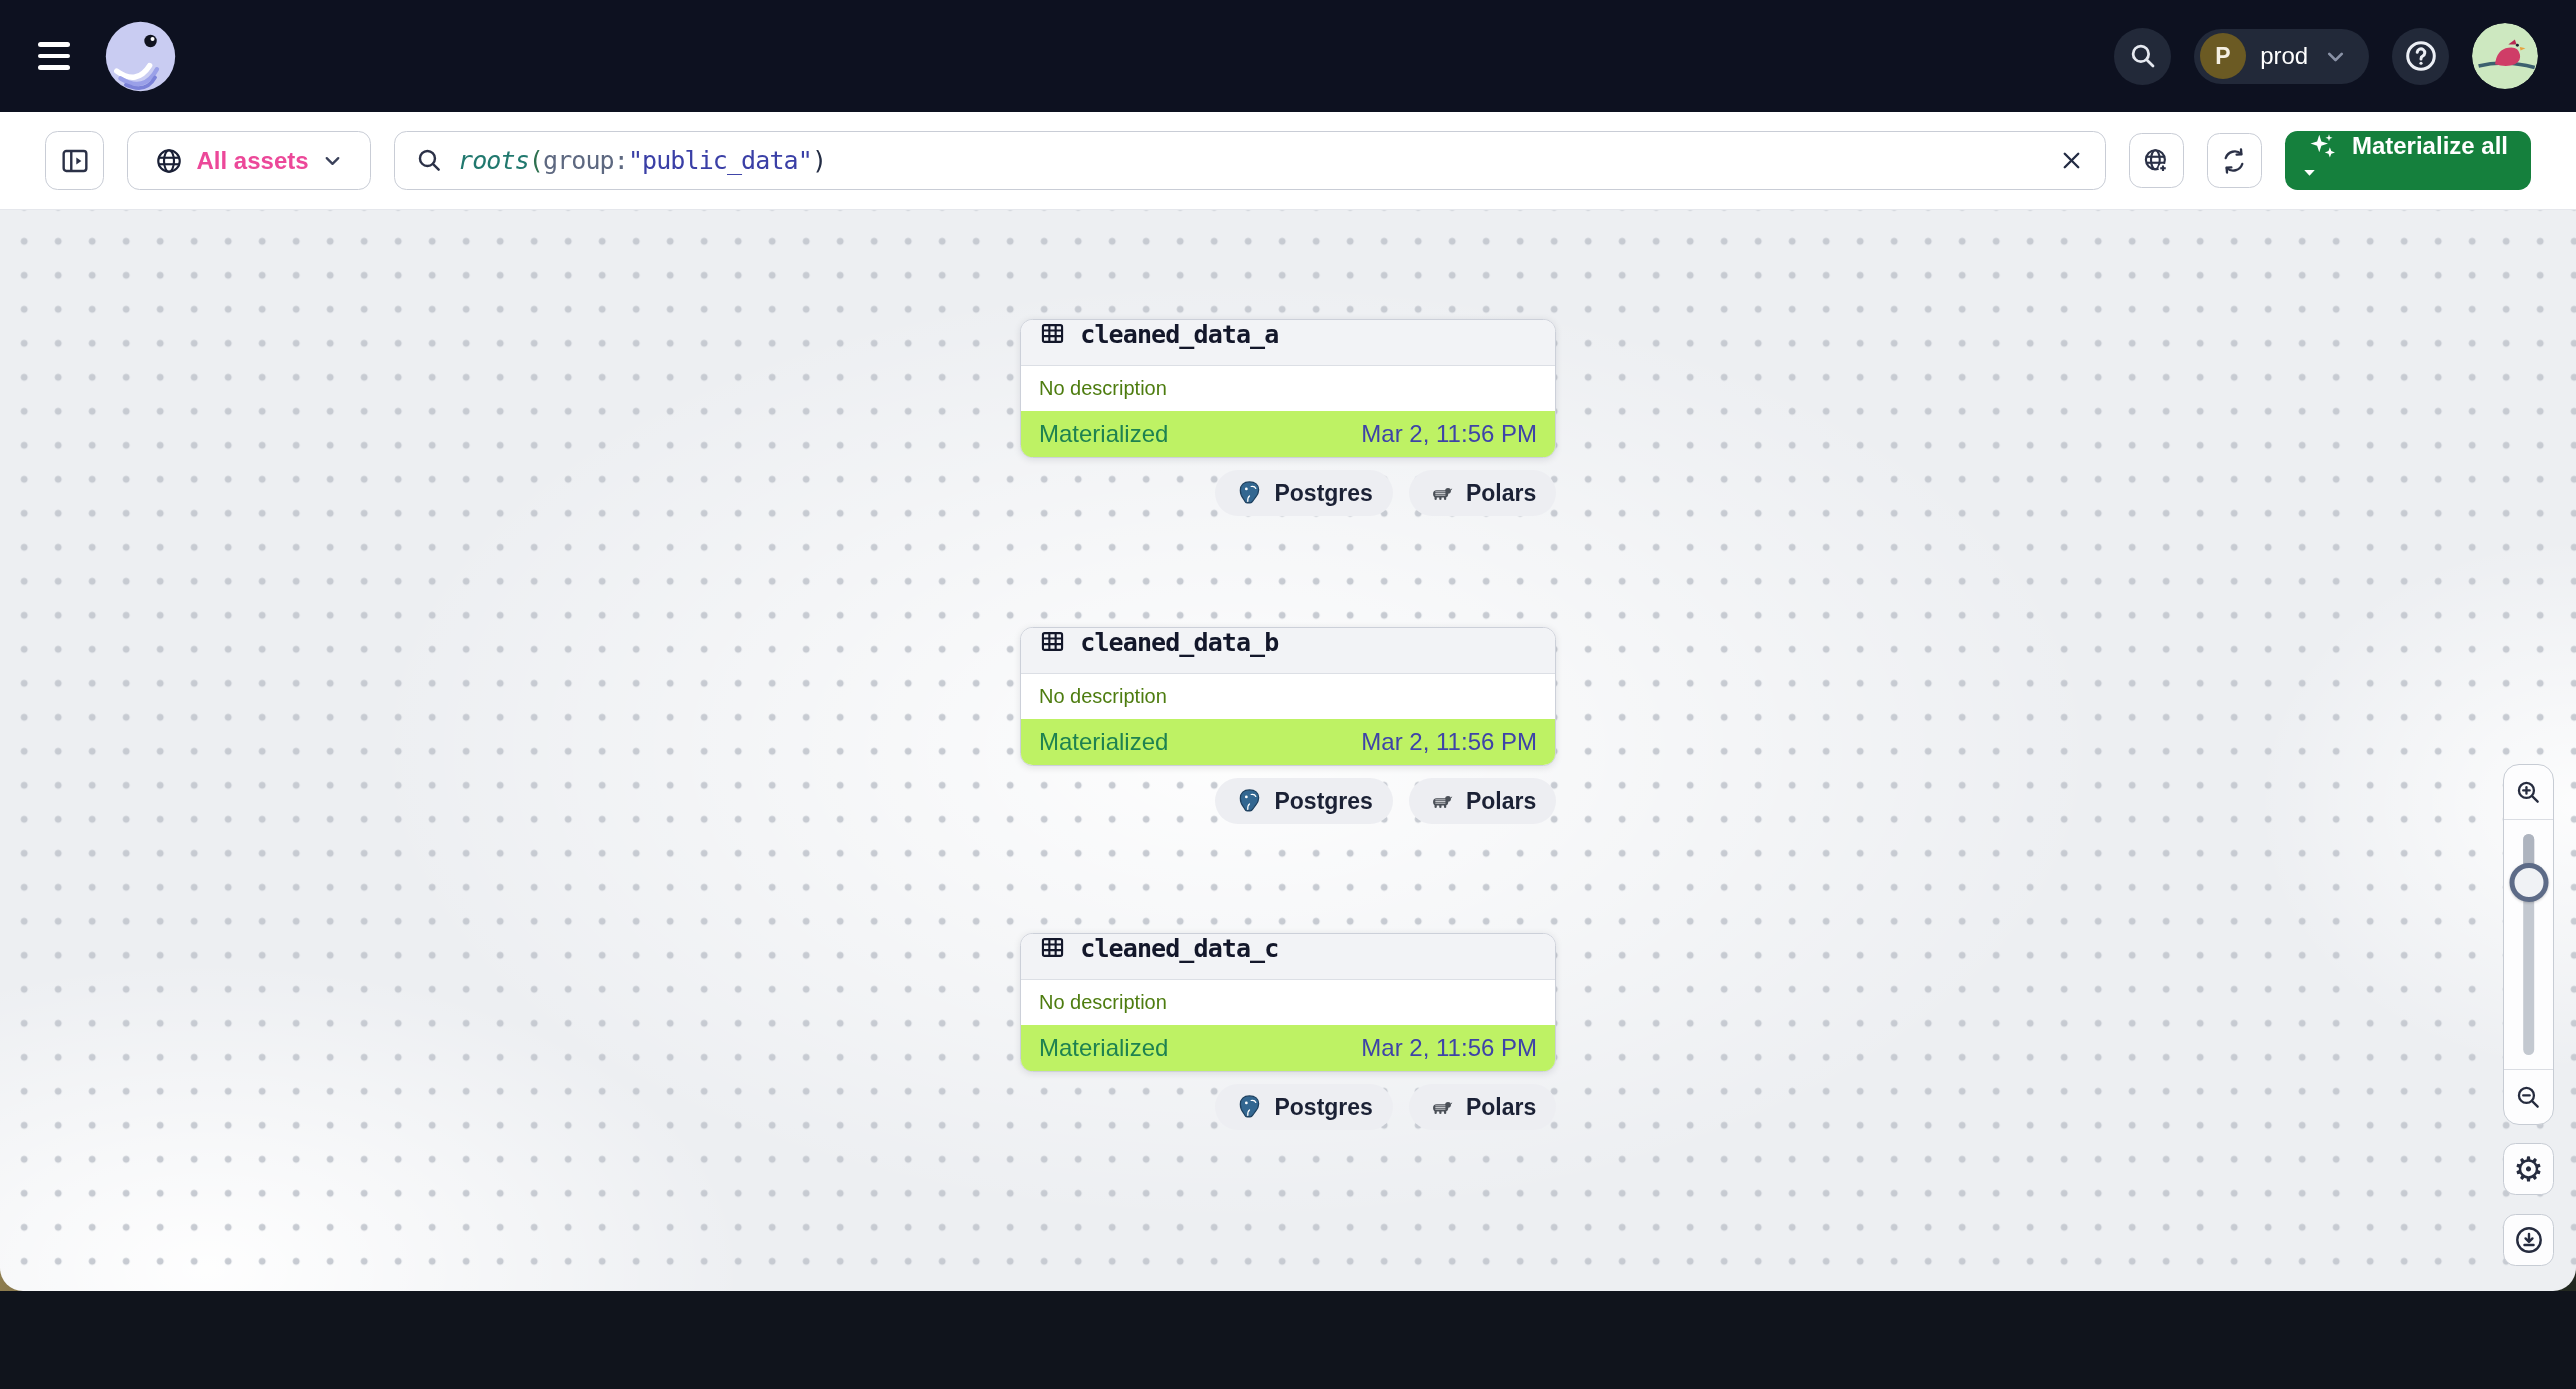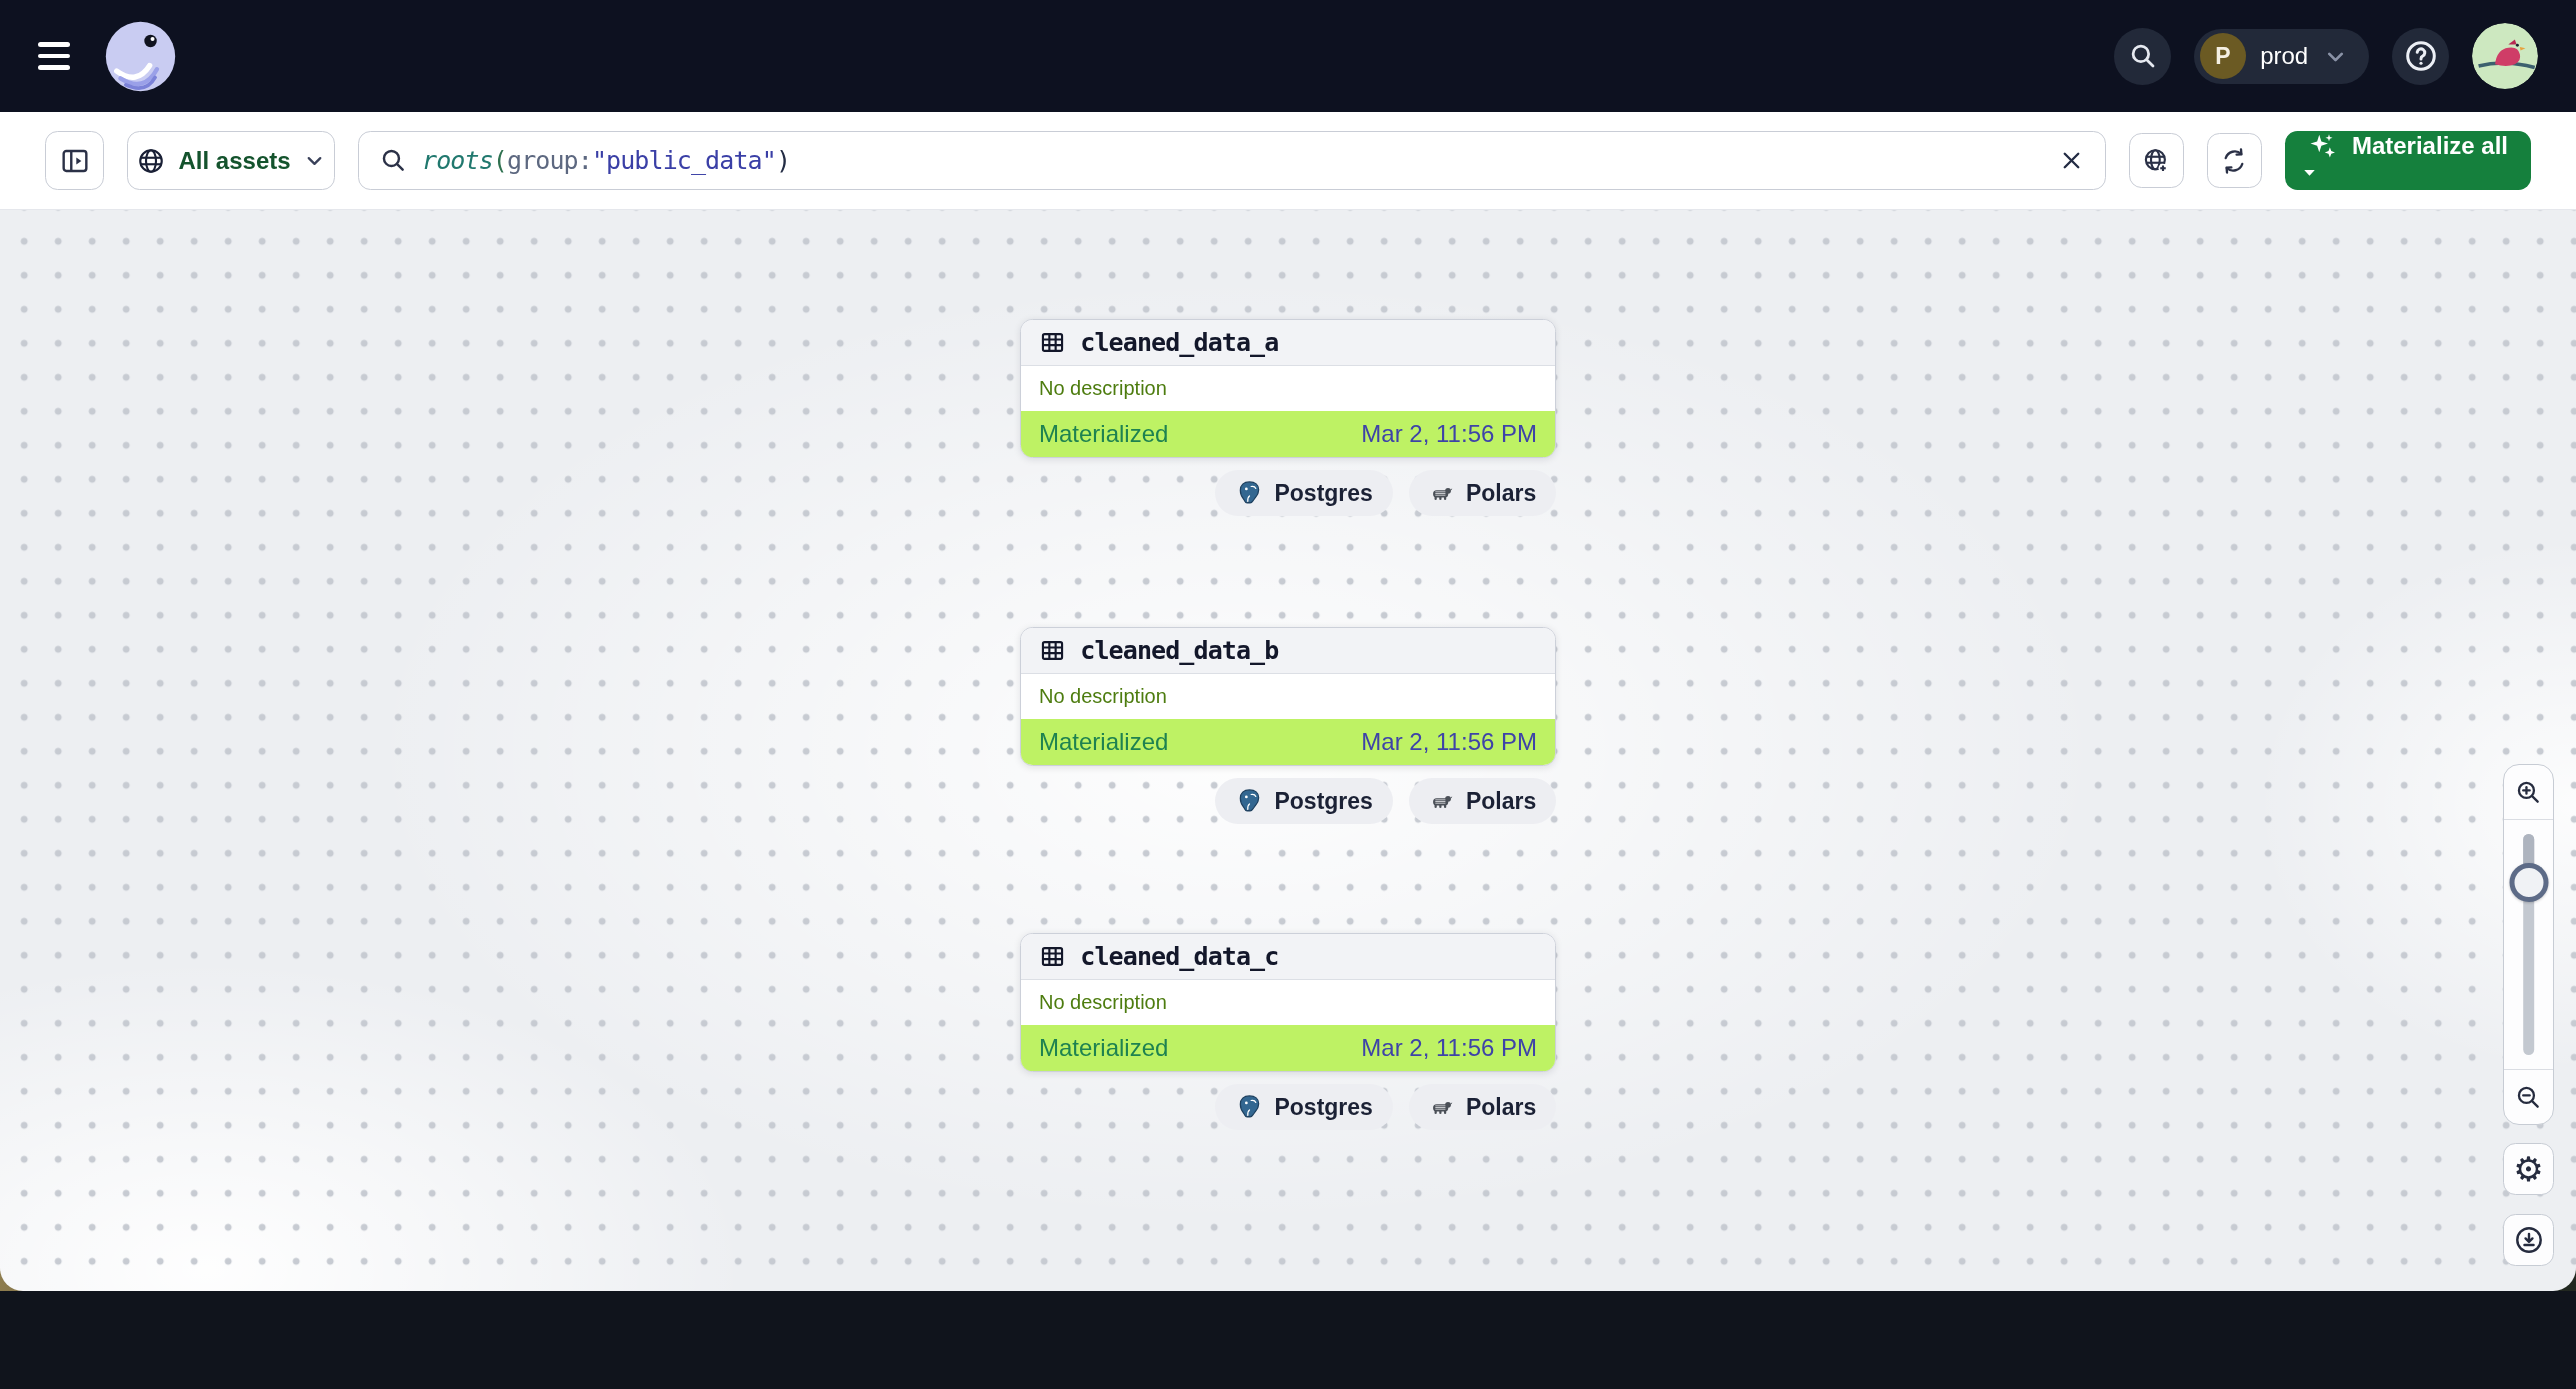--- a/index.html
+++ b/index.html
@@ -25,21 +25,21 @@
 
   
   .page-header { height:98px; background:#fafbfc; border-bottom:1.8px solid #e5e7ec; display:flex; align-items:center; justify-content:space-between; padding:0 45px; }
   .page-title { font-size:36px; font-weight:700; color:#161a2c; letter-spacing:-0.4px; }
   .reload-btn { height:55px; border-radius:29px; border:1.8px solid #c9cdd6; background:#fbfcfd; display:flex; align-items:center; gap:12.5px; padding:0 25px; font-size:24px; font-weight:500; color:#262c42; cursor:pointer; }
 
   
   .toolbar { height:98px; background:#ffffff; border-bottom:1.8px solid #e5e7ec; display:flex; align-items:center; padding:0 45px; gap:23px; }
   .tb-btn { height:59px; min-width:59px; border:1.8px solid #c9cdd6; border-radius:12.5px; background:#ffffff; display:flex; align-items:center; justify-content:center; gap:12.5px; cursor:pointer; }
   .tb-btn.small { height:55px; min-width:55px; }
-  .scope-btn { padding:0 8px; font-size:24px; font-weight:600; color:#14532d; }
+  .scope-btn { padding:0 26px; font-size:24px; font-weight:600; color:#ec4899; }
   .search-box { flex:1; height:59px; border:1.8px solid #c9cdd6; border-radius:12.5px; background:#ffffff; display:flex; align-items:center; gap:14.3px; padding:0 19.7px; cursor:text; }
   .query { font-family:"DejaVu Sans Mono", monospace; font-size:25px; letter-spacing:-0.9px; white-space:pre; }
   .q-func { color:#20786e; font-style:italic; }
   .q-open { color:#2f7150; }
   .q-key { color:#5d6880; }
   .q-colon { color:#5d6880; }
   .q-value { color:#3a3fa6; }
   .q-close { color:#232c44; }
   .clear-x { margin-left:auto; cursor:pointer; display:flex; }
   .materialize { height:59px; border-radius:12.5px; background:#15803d; display:flex; align-items:stretch; overflow:hidden; color:#ffffff; cursor:pointer;flex-direction:column; }
@@ -54,21 +54,21 @@
     background-image:
       radial-gradient(circle, #c7cbd2 3px, transparent 3.9px),
       radial-gradient(ellipse 1341px 733px at 48% 50%, rgba(255,255,255,0.92), transparent 65%),
       radial-gradient(ellipse 876px 501px at 8% 98%, rgba(255,255,255,0.95), transparent 62%),
       radial-gradient(ellipse 536px 447px at 100% 55%, rgba(255,255,255,0.85), transparent 60%);
     background-size:34px 34px, auto, auto, auto;
     background-position:7.2px 14.3px, 0 0, 0 0, 0 0;
     overflow:hidden; }
 
   .asset-card { position:absolute; width:536px; border:1.8px solid #ccd0d9; border-radius:12.5px; background:#ffffff; box-shadow:0 1.8px 7.2px rgba(16,22,40,0.10); overflow:hidden; cursor:pointer; }
-  .card-header { height:46px; background:#f2f3f6; border-bottom:1.8px solid #dcdfe5; display:flex; align-items:center; gap:14.3px; padding:0 18px; }
+  .card-header { height:46px; background:#f2f3f6; border-bottom:1.8px solid #dcdfe5; display:flex; gap:14.3px; padding:0 18px; }
   .card-title { font-family:"DejaVu Sans Mono", monospace; font-size:25px; font-weight:700; color:#13172a; letter-spacing:-0.9px; }
   .card-body { height:45px; display:flex; align-items:center; padding:0 18px; }
   .card-desc { font-size:20px; color:#4d7c0f; }
   .card-footer { height:46px; background:#bef264; display:flex; align-items:center; justify-content:space-between; padding:0 18px; }
   .card-status { font-size:24px; color:#1e8250; }
   .card-time { font-size:24px; color:#3e43a8; cursor:pointer; }
 
   .badge-row { position:absolute; right:1020px; display:flex; gap:16px; }
   .tag-pill { height:46px; border-radius:23px; background:#edeef2; display:flex; align-items:center; gap:10.7px; padding:0 19.7px; font-size:23px; font-weight:600; color:#1b2135; cursor:pointer; }
 

